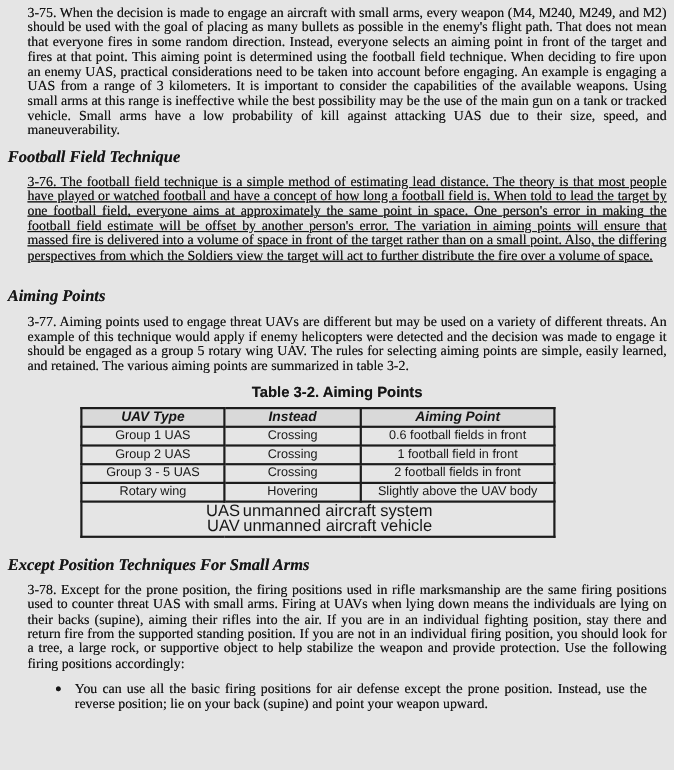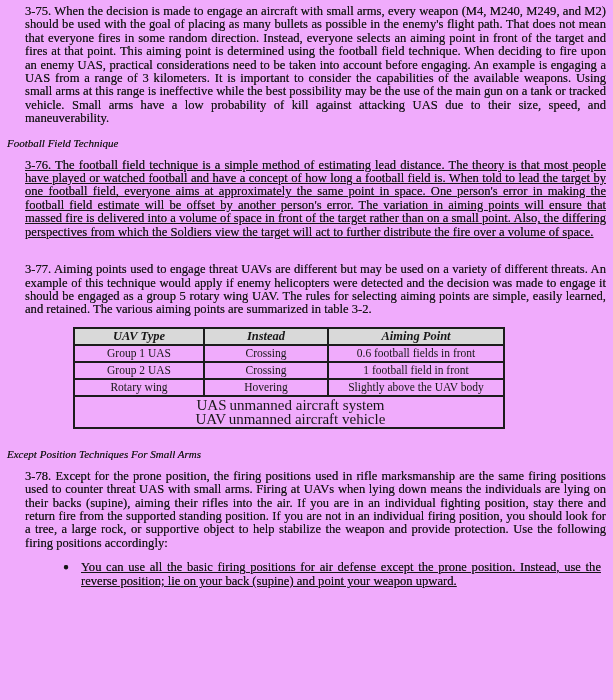--- a/index.html
+++ b/index.html
@@ -4,58 +4,58 @@
 <style>
   html, body {
     margin: 0;
     padding: 0;
     background: #ffffff;
   }
   .page {
     position: relative;
     width: 613px;
     height: 700px;
-    background: #f0abfc;
+    background: #e5e5e5;
     color: #161616;
     font-family: "Liberation Serif", serif;
     overflow: hidden;
     box-sizing: border-box;
     padding: 5px 7px 0 7px;
   }
   .body-para {
     margin: 0 0 10px 18px;
     font-size: 12.6px;
     line-height: 13.4px;
     text-align: justify;
     text-shadow: 0 0 0.5px rgba(0,0,0,0.65);
   }
   .subheading {
     margin: 0 0 9px 0;
-    font-size: 11px;
+    font-size: 15px;
     line-height: 14px;
-    font-weight: normal;
+    font-weight: bold;
     font-style: italic;
     text-shadow: 0 0 0.5px rgba(0,0,0,0.65);
   }
   .gap-large { margin-bottom: 24px; text-decoration: underline; }
   .table-title {
     margin: 0 0 6px 0;
     text-align: center;
     font-family: "Liberation Sans", sans-serif;
     font-weight: bold;
     font-size: 13.5px;
     line-height: 14px;
     text-shadow: 0 0 0.4px rgba(0,0,0,0.6);
   }
   table.aiming-table {
     border-collapse: collapse;
     margin: 0 13px 18px 66px;
     width: 430px;
     table-layout: fixed;
-    font-family: Liberation Serif, serif;
+    font-family: Liberation Sans, sans-serif;
   }
   table.aiming-table th,
   table.aiming-table td {
     border: 2px solid #1c1c1c;
     padding: 1px 2px;
     height: 13px;
     text-align: center;
     font-size: 11.5px;
     line-height: 12.5px;
     overflow: hidden;
@@ -70,52 +70,53 @@
   .col-course{ width: 124px; }
   .col-aim   { width: 176px; }
   td.legend-cell {
     text-align: left;
     height: auto;
     padding: 3px 2px 3px 9px;
   }
   .legend-line { line-height: 14px; font-size: 15px; }
   .legend-abbr { display: inline-block; width: 36px; }
   .bullet-item {
-    margin: 0 0 0 56px;
+    margin: 0 0 0 43px;
     padding-left: 18px;
     text-indent: -18px;
     font-size: 12.6px;
     line-height: 13.6px;
     text-align: justify;
     max-width: 520px;
     text-shadow: 0 0 0.5px rgba(0,0,0,0.65);
-    text-decoration: underline;
   }
   .bullet-marker {
     display: inline-block;
     width: 18px;
     text-indent: 0;
     font-size: 10px;
     vertical-align: 1px;
   }
 </style>
 </head>
 <body>
 
 <div class="page">
 
   <p class="body-para">3-75. When the decision is made to engage an aircraft with small arms, every weapon (M4, M240, M249, and M2) should be used with the goal of placing as many bullets as possible in the enemy's flight path. That does not mean that everyone fires in some random direction. Instead, everyone selects an aiming point in front of the target and fires at that point. This aiming point is determined using the football field technique. When deciding to fire upon an enemy UAS, practical considerations need to be taken into account before engaging. An example is engaging a UAS from a range of 3 kilometers. It is important to consider the capabilities of the available weapons. Using small arms at this range is ineffective while the best possibility may be the use of the main gun on a tank or tracked vehicle. Small arms have a low probability of kill against attacking UAS due to their size, speed, and maneuverability.</p>
 
   <h3 class="subheading">Football Field Technique</h3>
 
   <p class="body-para gap-large">3-76. The football field technique is a simple method of estimating lead distance. The theory is that most people have played or watched football and have a concept of how long a football field is. When told to lead the target by one football field, everyone aims at approximately the same point in space. One person's error in making the football field estimate will be offset by another person's error. The variation in aiming points will ensure that massed fire is delivered into a volume of space in front of the target rather than on a small point. Also, the differing perspectives from which the Soldiers view the target will act to further distribute the fire over a volume of space.</p>
 
+  <h3 class="subheading">Aiming Points</h3>
 
   <p class="body-para">3-77. Aiming points used to engage threat UAVs are different but may be used on a variety of different threats. An example of this technique would apply if enemy helicopters were detected and the decision was made to engage it should be engaged as a group 5 rotary wing UAV. The rules for selecting aiming points are simple, easily learned, and retained. The various aiming points are summarized in table 3-2.</p>
 
+  <div class="table-title">Table 3-2. Aiming Points</div>
 
   <table class="aiming-table">
     <colgroup>
       <col class="col-type">
       <col class="col-course">
       <col class="col-aim">
     </colgroup>
     <thead>
       <tr>
         <th>UAV Type</th>
@@ -128,20 +129,25 @@
         <td>Group 1 UAS</td>
         <td>Crossing</td>
         <td>0.6 football fields in front</td>
       </tr>
       <tr>
         <td>Group 2 UAS</td>
         <td>Crossing</td>
         <td>1 football field in front</td>
       </tr>
       <tr>
+        <td>Group 3 - 5 UAS</td>
+        <td>Crossing</td>
+        <td>2 football fields in front</td>
+      </tr>
+      <tr>
         <td>Rotary wing</td>
         <td>Hovering</td>
         <td>Slightly above the UAV body</td>
       </tr>
       <tr>
         <td class="legend-cell" colspan="3">
           <div class="legend-line"><span class="legend-abbr">UAS</span><span>unmanned aircraft system</span></div>
           <div class="legend-line"><span class="legend-abbr">UAV</span><span>unmanned aircraft vehicle</span></div>
         </td>
       </tr>

